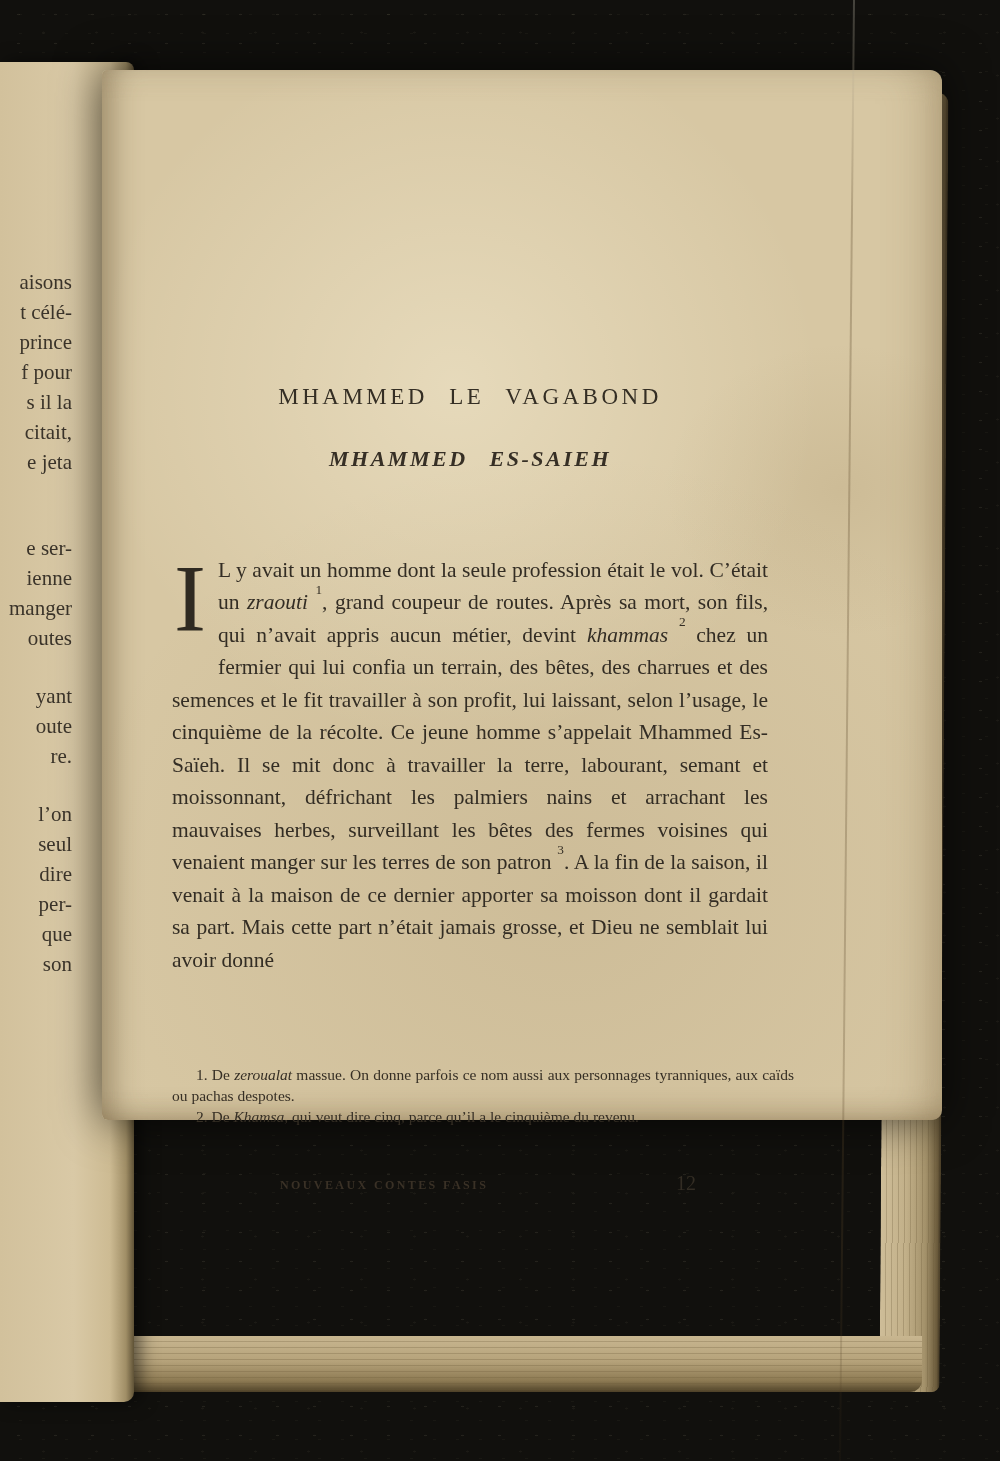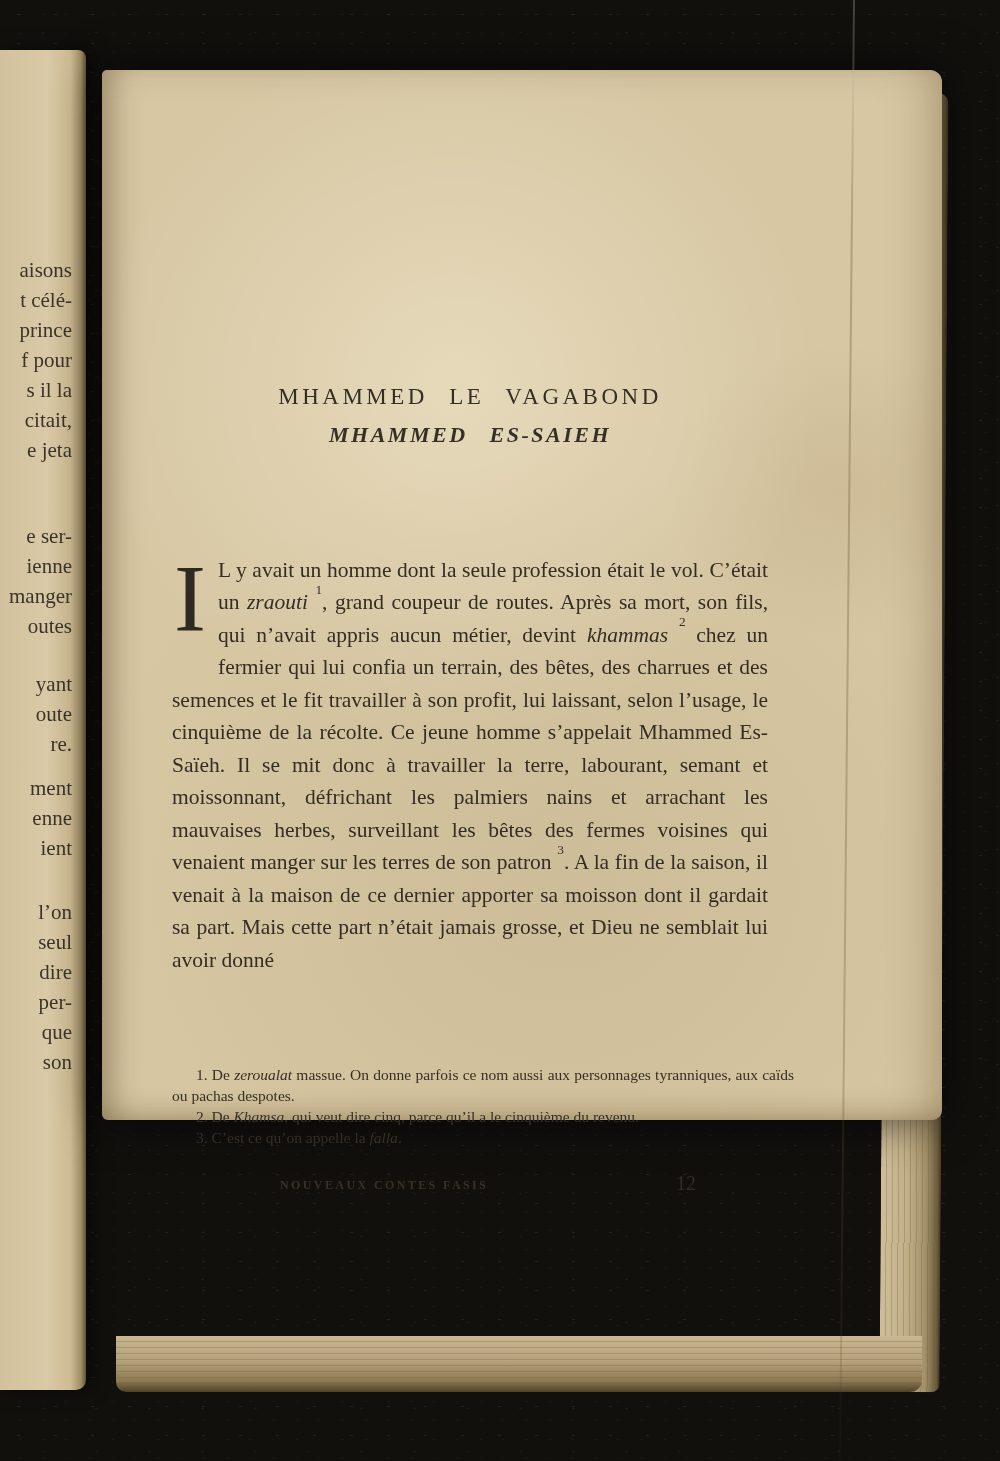--- a/index.html
+++ b/index.html
@@ -27,33 +27,34 @@
   .stack-bottom{
     position:absolute;left:116px;top:1336px;width:806px;height:56px;z-index:1;
     background:
       repeating-linear-gradient(180deg, rgba(105,88,55,0) 0 5px, rgba(105,88,55,0.28) 5px 6px),
       linear-gradient(180deg,#c8b690 0%,#b5a27a 45%,#8d7a53 80%,#4e4128 100%);
     border-radius:0 0 12px 10px;
   }
 
   
   .left-page{
-    position:absolute;left:0;top:50px;width:86px;height:1340px;z-index:2;
+    position:absolute;left:0;top:62px;width:86px;height:1340px;z-index:2;
     background:linear-gradient(90deg,#d2c19c 0%,#d9c9a6 55%,#cdbb93 82%,#a08e66 94%,#5f5236 100%);
     border-radius:0 8px 10px 0;
     box-shadow:6px 0 18px rgba(0,0,0,0.55);
+    padding-left:48px;
   }
   .left-fragments{
     position:absolute;left:0;top:205px;width:72px;
     text-align:right;font-size:21px;line-height:30px;color:#3b342a;
   }
   .frag-group{margin-bottom:28px;}
   .frag-group:nth-child(1){margin-bottom:56px;}
   .frag-group:nth-child(2){margin-bottom:28px;}
-  .frag-group:nth-child(3){margin-bottom:14px;}
+  .frag-group:nth-child(3){}
   .frag-group:nth-child(4){margin-bottom:34px;}
 
   
   .book-page{
     position:absolute;left:102px;top:70px;width:840px;height:1050px;z-index:3;
     background-color:#d7c7a3;
     background-image:
       radial-gradient(ellipse 70% 55% at 42% 30%, rgba(255,248,226,0.38), rgba(255,248,226,0) 62%),
       radial-gradient(ellipse 85% 60% at 55% 78%, rgba(120,95,55,0.10), rgba(120,95,55,0) 70%),
       radial-gradient(ellipse 30% 20% at 88% 40%, rgba(130,105,60,0.12), rgba(130,105,60,0) 70%);
@@ -66,21 +67,21 @@
       inset 0 14px 26px -14px rgba(235,225,195,0.5);
     color:#332d24;
   }
 
   .chapter-title{
     position:absolute;left:70px;top:314px;width:596px;
     text-align:center;font-size:23px;letter-spacing:3.5px;word-spacing:12px;
     color:#342e24;white-space:nowrap;
   }
   .chapter-subtitle{
-    position:absolute;left:70px;top:352px;width:596px;
+    position:absolute;left:70px;top:376px;width:596px;
     text-align:center;font-size:22px;font-style:italic;font-weight:bold;
     letter-spacing:2.5px;word-spacing:14px;color:#362f25;white-space:nowrap;
   }
 
   .body-text{
     position:absolute;left:70px;top:462px;width:596px;
     font-size:21.5px;line-height:32.5px;text-align:justify;color:#332d24;
   }
   .drop-cap{
     float:left;font-size:96px;line-height:82px;height:96px;
@@ -137,44 +138,38 @@
         <div class="frag-line">ienne</div>
         <div class="frag-line">manger</div>
         <div class="frag-line">outes</div>
       </div>
       <div class="frag-group">
         <div class="frag-line">yant</div>
         <div class="frag-line">oute</div>
         <div class="frag-line">re.</div>
       </div>
       <div class="frag-group">
-        <div class="frag-line">ment</div>
-        <div class="frag-line">enne</div>
-        <div class="frag-line">ient</div>
-      </div>
-      <div class="frag-group">
         <div class="frag-line">l’on</div>
         <div class="frag-line">seul</div>
         <div class="frag-line">dire</div>
         <div class="frag-line">per-</div>
         <div class="frag-line">que</div>
         <div class="frag-line">son</div>
       </div>
     </div>
 </div>
 
 <div class="book-page">
   <div class="chapter-title">MHAMMED LE VAGABOND</div>
   <div class="chapter-subtitle">MHAMMED ES-SAIEH</div>
 
   <p class="body-text"><span class="drop-cap">I</span><span><span>L y avait un homme dont la seule profession était le vol. C’était un </span><em>zraouti</em><span> </span><sup>1</sup><span>, grand coupeur de routes. Après sa mort, son fils, qui n’avait appris aucun métier, devint </span><em>khammas</em><span> </span><sup>2</sup><span> chez un fermier qui lui confia un terrain, des bêtes, des charrues et des semences et le fit travailler à son profit, lui laissant, selon l’usage, le cinquième de la récolte. Ce jeune homme s’appelait Mhammed Es-Saïeh. Il se mit donc à travailler la terre, labourant, semant et moissonnant, défrichant les palmiers nains et arrachant les mauvaises herbes, surveillant les bêtes des fermes voisines qui venaient manger sur les terres de son patron </span><sup>3</sup><span>. A la fin de la saison, il venait à la maison de ce dernier apporter sa moisson dont il gardait sa part. Mais cette part n’était jamais grosse, et Dieu ne semblait lui avoir donné</span></span></p>
 
   <div class="footnotes" id="footnotes">
       <p class="footnote"><span>1. De </span><em>zeroualat</em><span> massue. On donne parfois ce nom aussi aux personnages tyranniques, aux caïds ou pachas despotes.</span></p>
       <p class="footnote"><span>2. De </span><em>Khamsa</em><span>, qui veut dire cinq, parce qu’il a le cinquième du revenu.</span></p>
-      <p class="footnote"><span>3. C’est ce qu’on appelle la </span><em>falla</em><span>.</span></p>
     </div>
 
   <div class="imprint">NOUVEAUX CONTES FASIS</div>
   <div class="page-number">12</div>
 </div>
 
 <div class="sheet-line"></div>
 
 </body></html>

